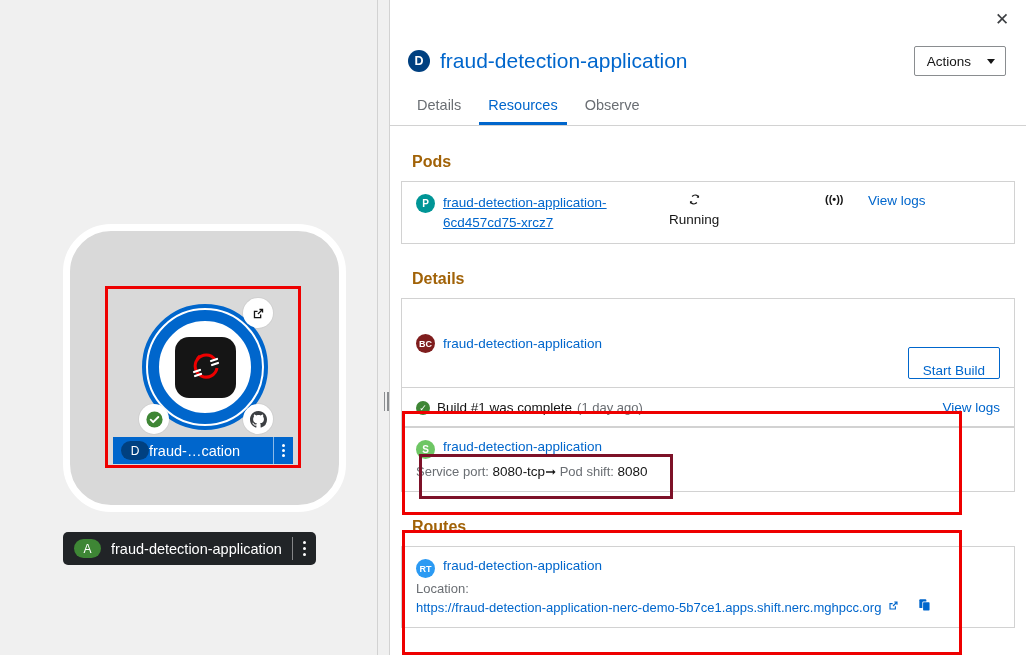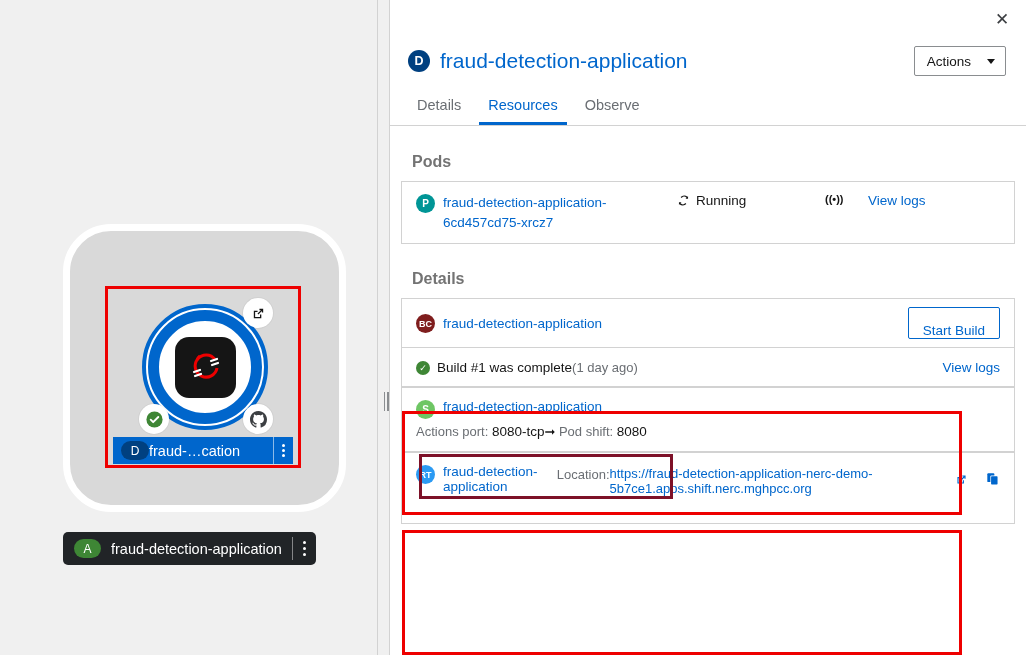--- a/index.html
+++ b/index.html
@@ -199,21 +199,21 @@
   }
   .tab.active { color: #0066cc; border-bottom-color: #0066cc; }
 
   .content {
     position: absolute; left: 0; top: 127px;
     width: 636px; height: 528px;
     overflow: hidden;
     padding: 0 11px;
   }
   .section-title {
-    font-size: 16px; color: #737373; font-weight: bold;
+    font-size: 16px; color: #a16207; font-weight: bold;
     margin: 26px 0 10px 11px;
   }
   .card {
     border: 1px solid #d2d2d2;
     background: #fff;
   }
   .row {
     padding: 11px 14px;
     display: flex; align-items: flex-start;
   }
@@ -228,35 +228,36 @@
   .kpill.p  { background: #009596; }
   .kpill.bc { background: #7f1d1d; font-size: 9px; }
   .kpill.s  { background: #6ec664; }
   .kpill.rt { background: #2b9af3; font-size: 9px; }
 
   .link { color: #0066cc; font-size: 13.5px; cursor: pointer; }
   .link.small { font-size: 13px; }
   .muted { color: #6a6e73; font-size: 13px; }
   .dark  { color: #151515; font-size: 13.5px; }
 
-  .pod-name { line-height: 1.45; }
+  .pod-name { line-height: 1.45; text-decoration: underline; }
   .pod-status {
-    position: absolute; left: 275px;
+    position: absolute; left: 267px;
     display: flex; align-items: center; gap: 6px;
-    font-size: 13.5px; color: #151515;
+    font-size: 13.5px; color: #151515; flex-direction: column;
   }
   .pod-signal { position: absolute; left: 423px; font-size: 11px; color: #151515; font-weight: bold;}
   .pod-logs   { position: absolute; left: 466px; }
 
   .start-build {
     margin-left: auto;
     border: 1px solid #0066cc; background: #fff;
     color: #0066cc; font-size: 13.5px;
     height: 30px; padding: 15px 14px; cursor: pointer;
     border-radius: 2px;
+    margin-top: 40px;
   }
   .check {
     width: 14px; height: 14px; border-radius: 50%;
     background: #3e8635; color: #fff;
     font-size: 9px; line-height: 14px; text-align: center;
     flex: 0 0 auto; margin-right: 7px; margin-top: 2px;
   }
   .view-logs-right { margin-left: auto; }
 
   
@@ -384,39 +385,40 @@
       <div class="section-title">Details</div>
       <div class="card">
         <div class="row" style="align-items:center; min-height:46px; padding-top:8px; padding-bottom:8px;">
           <span class="kpill bc">BC</span>
           <span class="link">fraud-detection-application</span>
           <button class="start-build">Start Build</button>
         </div>
         <div class="row" style="align-items:center; min-height:38px;">
           <span class="check">✓</span>
           <span class="dark">Build #1 was complete</span>
-          <span class="muted" style="">(1 day ago)</span>
+          <span class="muted" style="margin-left:5px;">(1 day ago)</span>
           <span class="link view-logs-right">View logs</span>
         </div>
       </div>
 
       <div class="card">
         <div class="row" style="min-height:56px; flex-direction:column;">
           <div style="display:flex; align-items:flex-start;">
             <span class="kpill s">S</span>
             <span class="link">fraud-detection-application</span>
           </div>
           <div style="margin-top:3px;">
-            <span class="muted">Actions port: </span><span class="dark">8080-tcp</span><span class="dark arrow">➞</span><span class="muted"> Pod shift: </span><span class="dark">8080</span>
+            <span class="muted">Service port: </span><span class="dark">8080-tcp</span><span class="dark arrow">➞</span><span class="muted"> Pod shift: </span><span class="dark">8080</span>
           </div>
         </div>
       </div>
 
+      <div class="section-title">Routes</div>
       <div class="card">
-        <div class="row" style="min-height:70px; flex-direction:row;">
+        <div class="row" style="min-height:70px; flex-direction:column;">
           <div style="display:flex; align-items:flex-start;">
             <span class="kpill rt">RT</span>
             <span class="link">fraud-detection-application</span>
           </div>
           <div class="muted" style="margin-top:3px;">Location:</div>
           <div style="display:flex; align-items:center; gap:6px; margin-top:2px;">
             <span class="link small">https://fraud-detection-application-nerc-demo-5b7ce1.apps.shift.nerc.mghpcc.org</span>
             <span>
               <svg width="13" height="13" viewBox="0 0 16 16" aria-hidden="true">
                 <path d="M3 5h4v1.4H4.4v5.2h5.2V9H11v4H3z" fill="#0066cc"></path>

